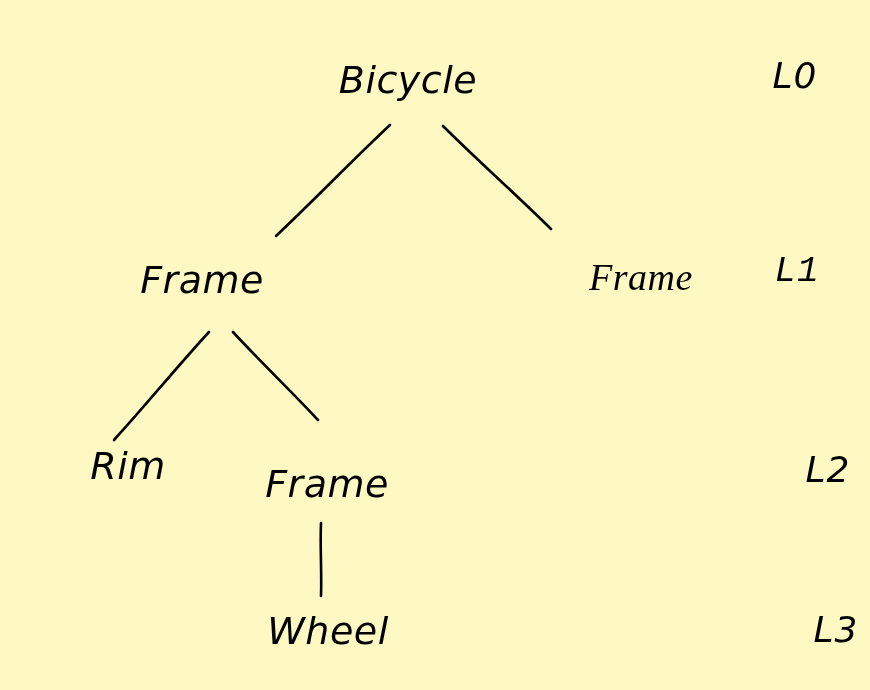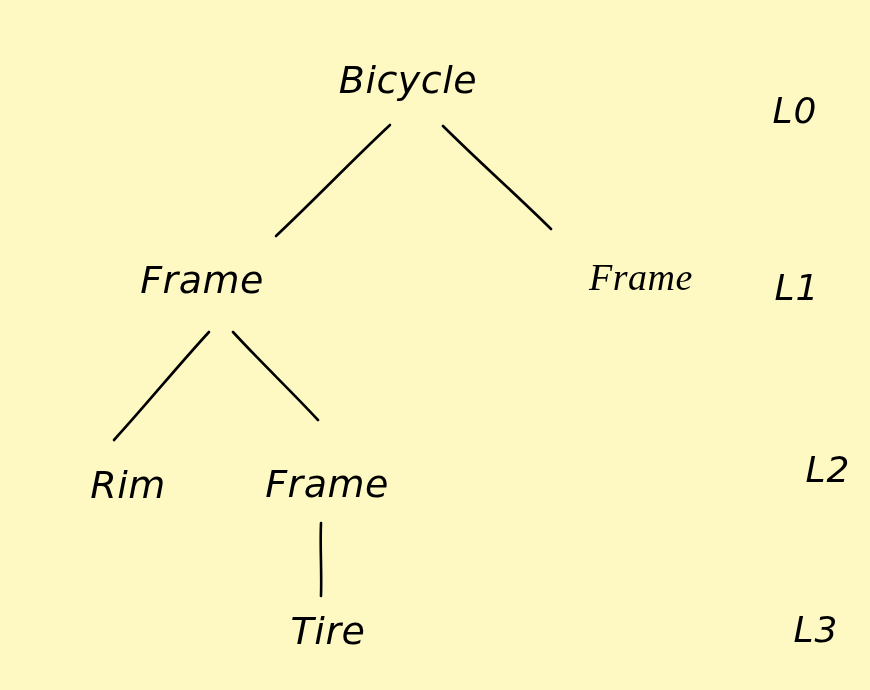--- a/index.html
+++ b/index.html
@@ -62,24 +62,24 @@
       <path d="M 443 126 C 477.8808273542844 160.78602568676973, 514.9011412555855 193.32870625627933, 551 229" stroke="#000000" stroke-width="2.6" stroke-linecap="round" fill="none"></path>
       <path d="M 209 332 C 176.82406343942887 366.9134817291272, 146.97576627683094 403.874424039805, 114 440" stroke="#000000" stroke-width="2.6" stroke-linecap="round" fill="none"></path>
       <path d="M 233 332 C 260.2588133272573 361.8042143998083, 289.7473345504259 389.4547336728841, 318 420" stroke="#000000" stroke-width="2.6" stroke-linecap="round" fill="none"></path>
       <path d="M 321 523 C 319.9 547.09, 321.9 571.18, 321 596" stroke="#000000" stroke-width="2.6" stroke-linecap="round" fill="none"></path>
     </svg>
 
   <div id="node-layer">
       <div class="node-label" style="left: 408px; top: 80px;">Bicycle</div>
       <div class="node-label" style="left: 202px; top: 280px;">Frame</div>
       <div class="node-label" style="left: 641px; top: 277px; font-family: Liberation Serif, serif;">Frame</div>
-      <div class="node-label" style="left: 128px; top: 485px;">Rim</div>
+      <div class="node-label" style="left: 128px; top: 466px;">Rim</div>
       <div class="node-label" style="left: 327px; top: 484px;">Frame</div>
-      <div class="node-label" style="left: 328px; top: 631px;">Tire</div>
+      <div class="node-label" style="left: 328px; top: 631px;">Wheel</div>
     </div>
   <div id="level-layer">
-      <div class="level-label" style="left: 795px; top: 76px; margin-top: 35px;">L0</div>
-      <div class="level-label" style="left: 797px; top: 288px;">L1</div>
+      <div class="level-label" style="left: 795px; top: 76px;">L0</div>
+      <div class="level-label" style="left: 797px; top: 272px; font-family: Liberation Mono, monospace;">L1</div>
       <div class="level-label" style="left: 828px; top: 470px;">L2</div>
-      <div class="level-label" style="left: 816px; top: 630px;">L3</div>
+      <div class="level-label" style="left: 836px; top: 630px;">L3</div>
     </div>
 
 </div>
 
 </body></html>

